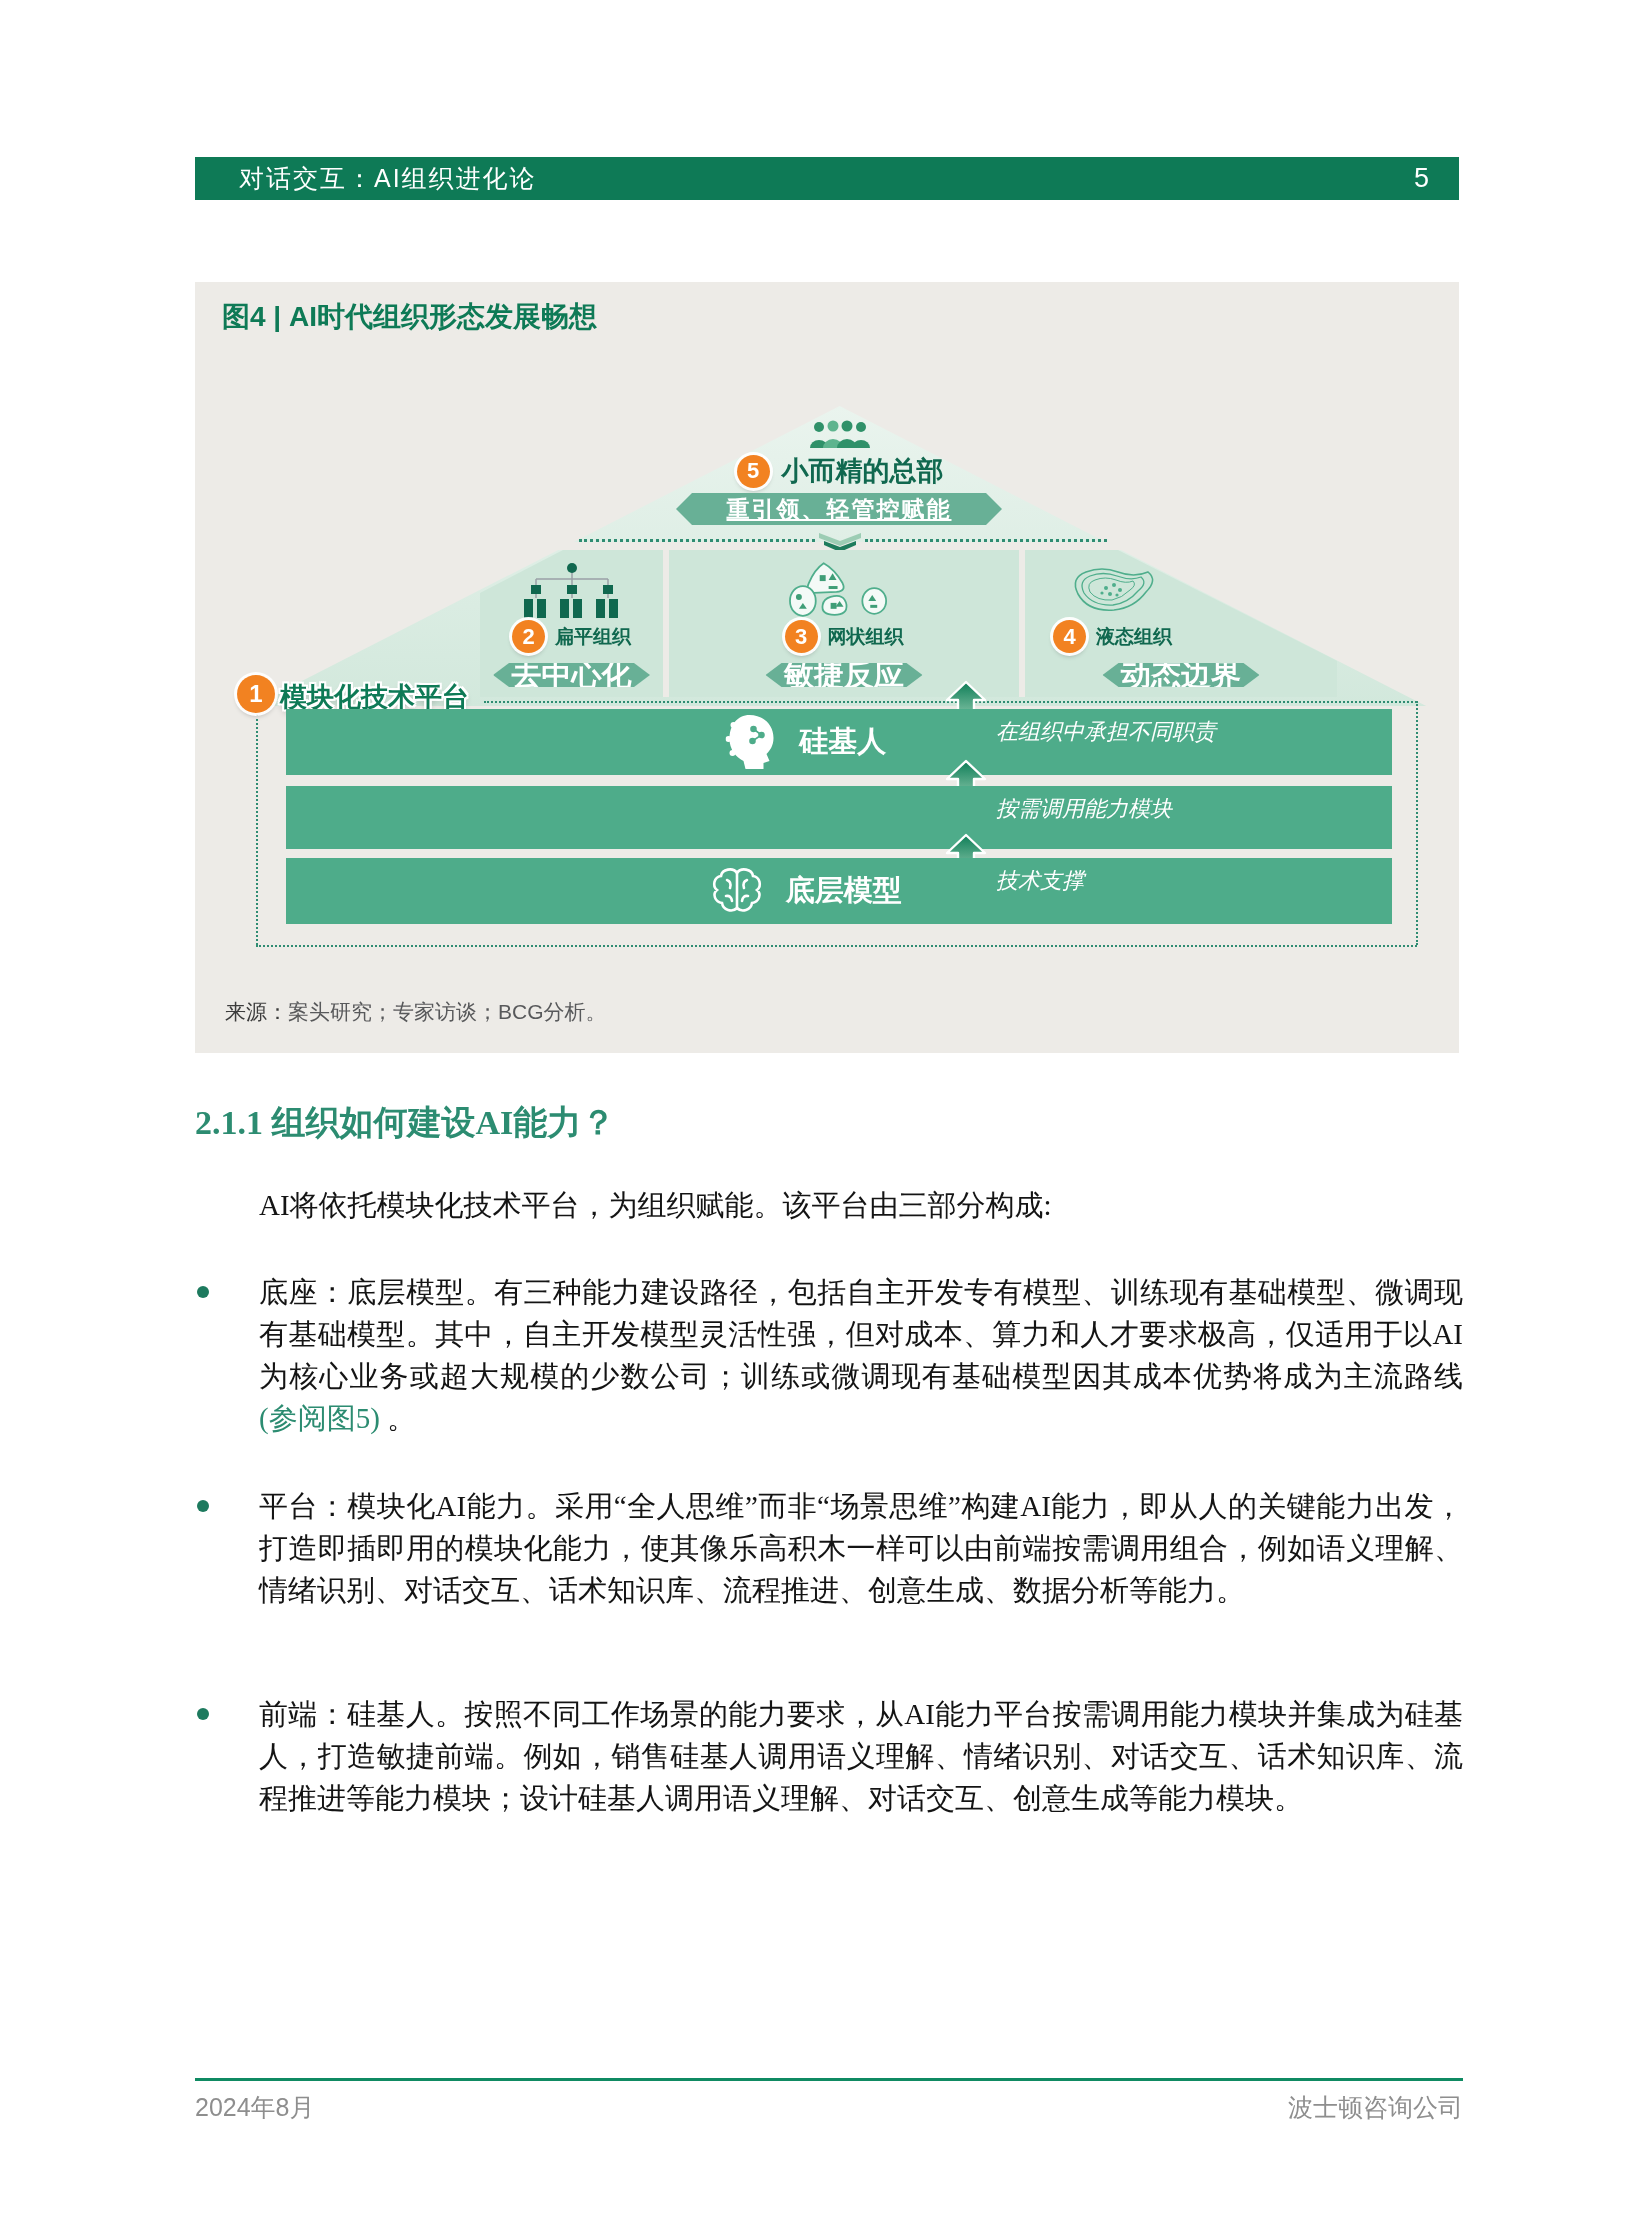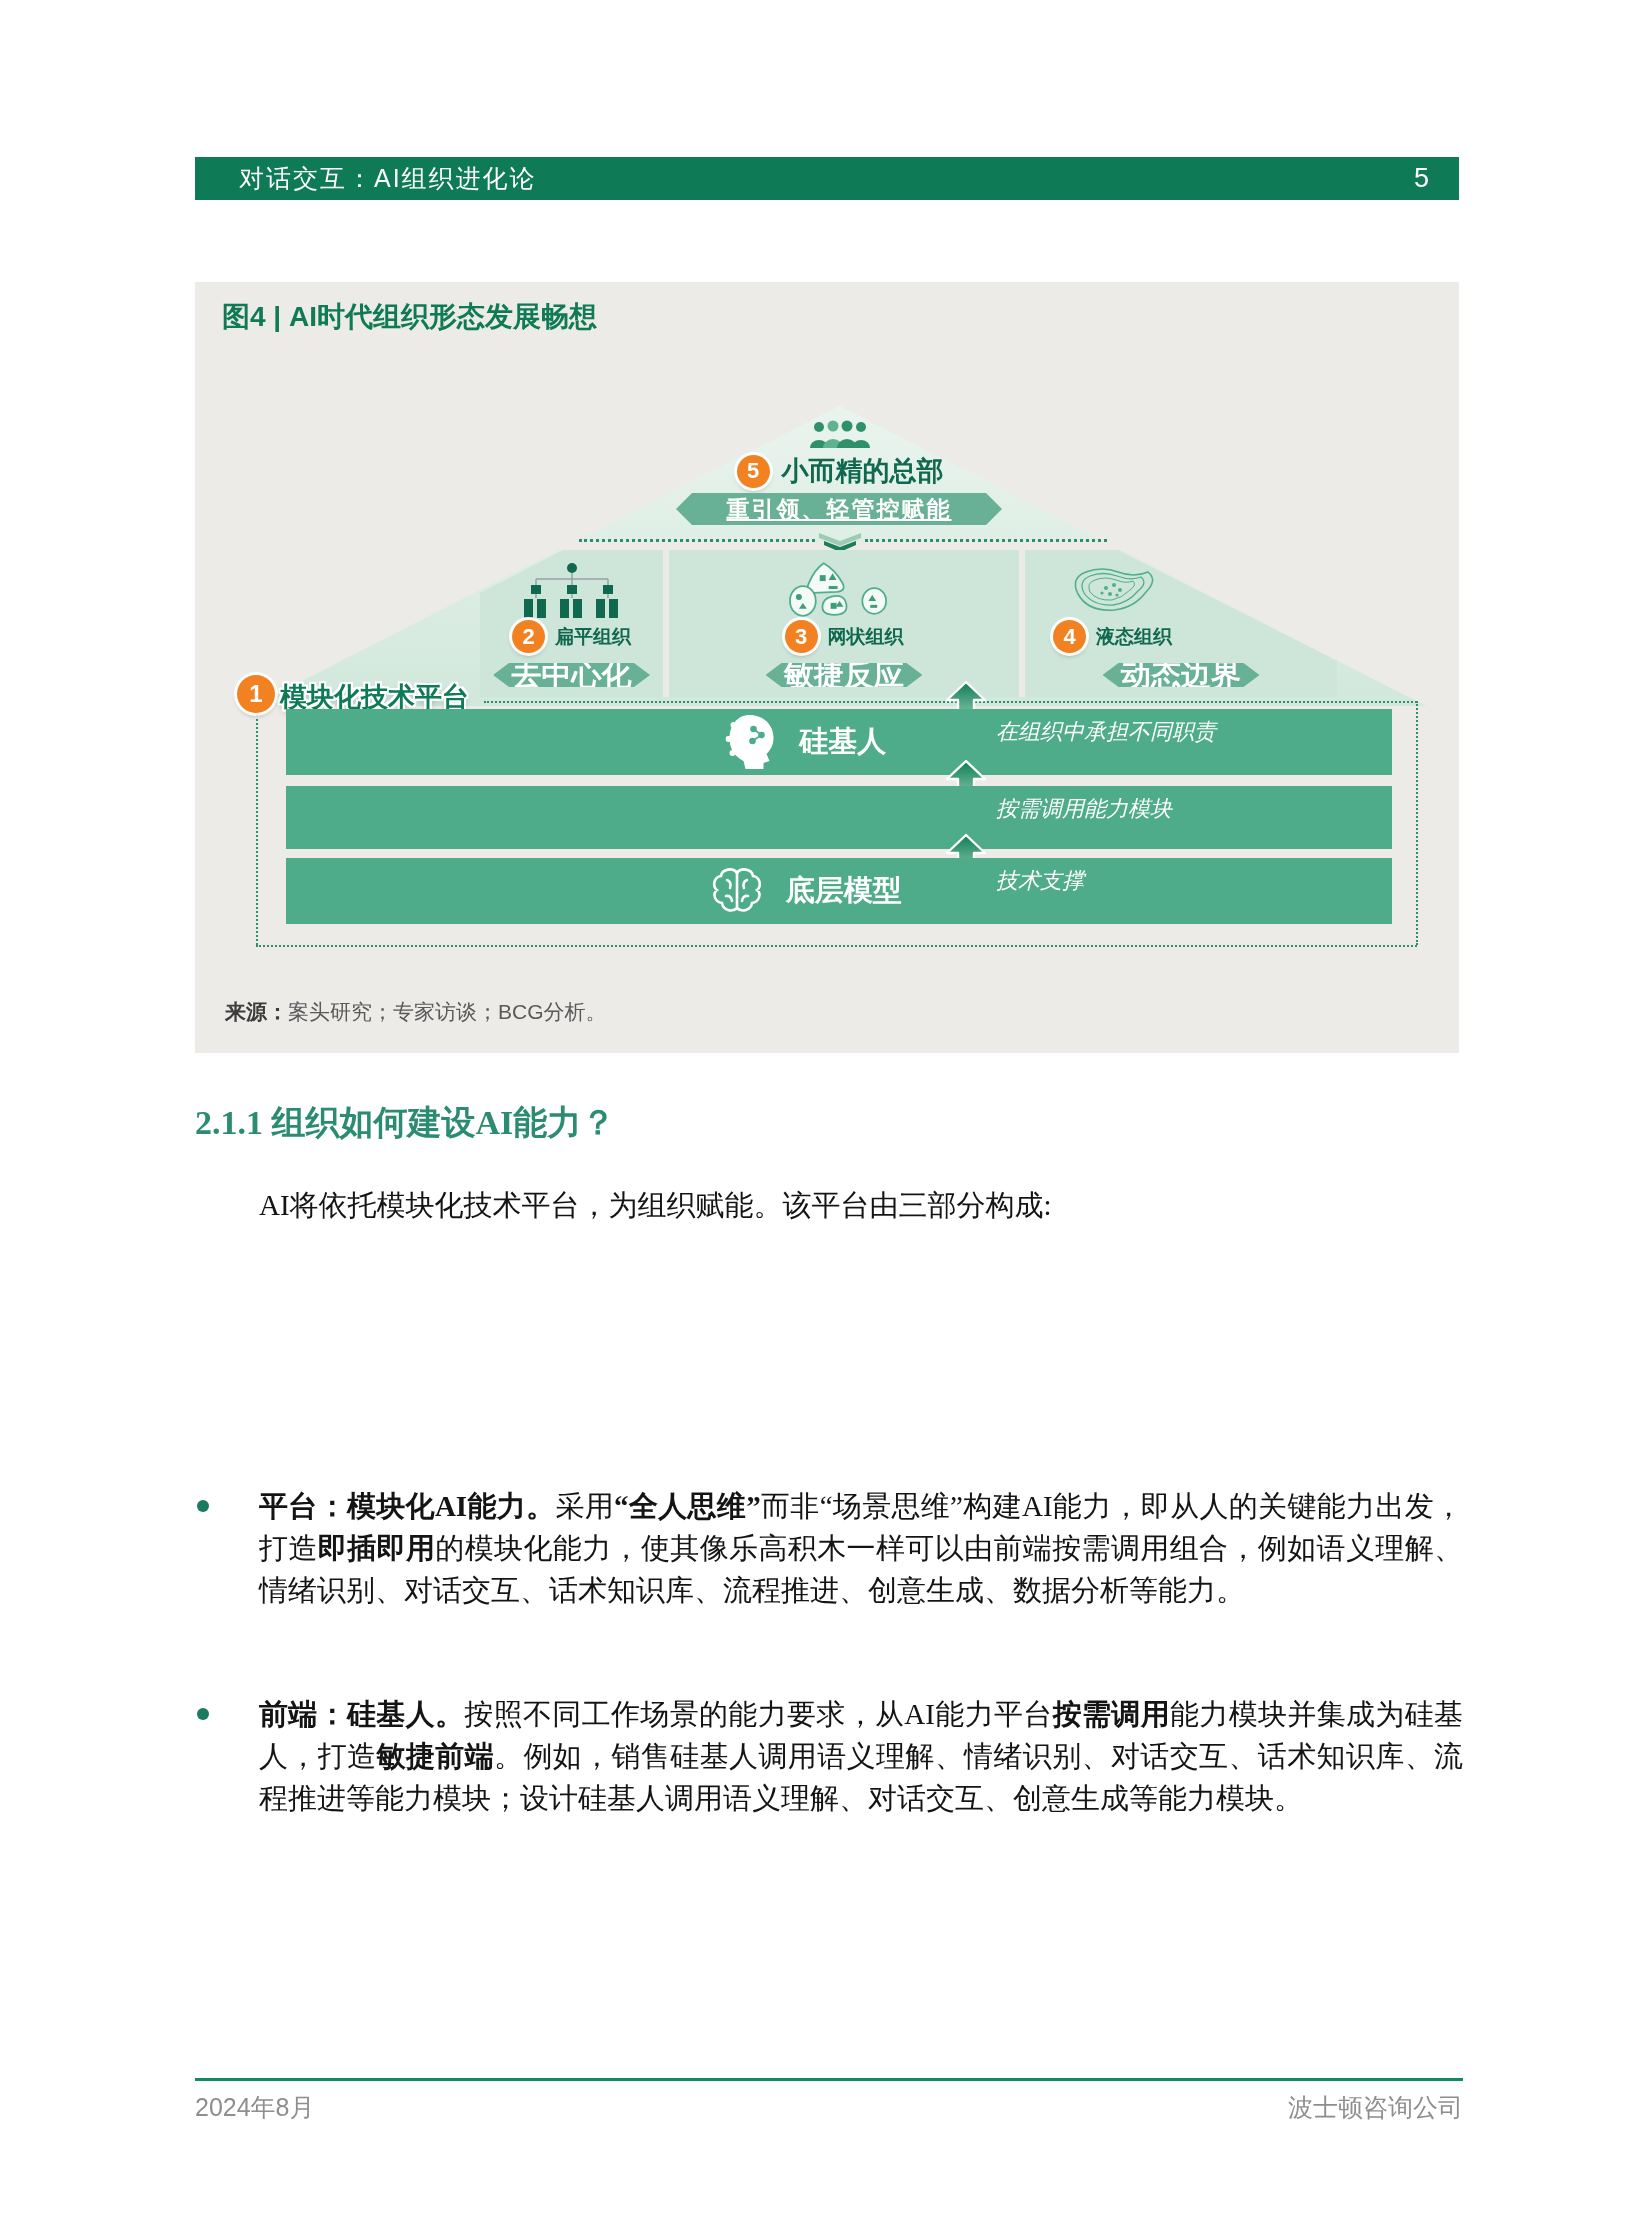--- a/index.html
+++ b/index.html
@@ -86,21 +86,21 @@
   .source .seg-b { color:#3c3c3c; }
   .sec-heading { position:absolute; left:195px; top:1100px; font-size:34px; font-weight:700;
     color:#2C8C71; font-family:"Liberation Serif","DejaVu Serif",serif; }
   .intro { position:absolute; left:259px; top:1184px; width:1204px; font-size:29px;
     line-height:42px; color:#141414; font-family:"Liberation Serif","DejaVu Serif",serif; }
   .bullet { position:absolute; left:259px; width:1204px; font-size:29px; line-height:42px;
     color:#141414; text-align:justify; font-family:"Liberation Serif","DejaVu Serif",serif; }
   .bl1 { top:1271px; } .bl2 { top:1485px; } .bl3 { top:1693px; }
   .dot { position:absolute; left:-62px; top:15px; width:12px; height:12px; border-radius:50%;
     background:#1D7A5E; }
-  .seg-b { font-weight:700; }
+  .seg-b { font-weight:400; }
   .seg-green { color:#2C8C71; }
 
   
   .footline { position:absolute; left:195px; top:2078px; width:1268px; height:3px; background:#0F8A62; }
   .foot-date { position:absolute; left:195px; top:2091px; font-size:25px; color:#8E8E8E; }
   .foot-company { position:absolute; right:183px; top:2091px; font-size:25px; color:#8E8E8E; }
 </style>
 </head>
 <body>
 
@@ -306,20 +306,24 @@
       </div>
       <span class="ann">技术支撑</span>
     </div>
 
     <p class="source"><span class="seg-b">来源：</span><span>案头研究；专家访谈；BCG分析。</span></p>
   </section>
 
   <h3 class="sec-heading">2.1.1 组织如何建设AI能力？</h3>
   <p class="intro">AI将依托模块化技术平台，为组织赋能。该平台由三部分构成:</p>
 
+  <div class="bullet bl1">
+    <span class="dot"></span>
+    <span><span class="seg-b">底座：底层模型。</span><span>有三种能力建设路径，包括自主开发专有模型、训练现有基础模型、微调现有基础模型。其中，自主开发模型灵活性强，但对成本、算力和人才要求极高，仅适用于以AI为核心业务或超大规模的少数公司；</span><span class="seg-b">训练或微调现有基础模型因其成本优势将成为主流路线</span><span class="seg-green"> (参阅图5) </span><span>。</span></span>
+  </div>
   <div class="bullet bl2">
     <span class="dot"></span>
     <span><span class="seg-b">平台：模块化AI能力。</span><span>采用</span><span class="seg-b">“全人思维”</span><span>而非“场景思维”构建AI能力，即从人的关键能力出发，打造</span><span class="seg-b">即插即用</span><span>的模块化能力，使其像乐高积木一样可以由前端按需调用组合，例如语义理解、情绪识别、对话交互、话术知识库、流程推进、创意生成、数据分析等能力。</span></span>
   </div>
   <div class="bullet bl3">
     <span class="dot"></span>
     <span><span class="seg-b">前端：硅基人。</span><span>按照不同工作场景的能力要求，从AI能力平台</span><span class="seg-b">按需调用</span><span>能力模块并集成为硅基人，打造</span><span class="seg-b">敏捷前端</span><span>。例如，销售硅基人调用语义理解、情绪识别、对话交互、话术知识库、流程推进等能力模块；设计硅基人调用语义理解、对话交互、创意生成等能力模块。</span></span>
   </div>
 
   <div class="footline"></div>

